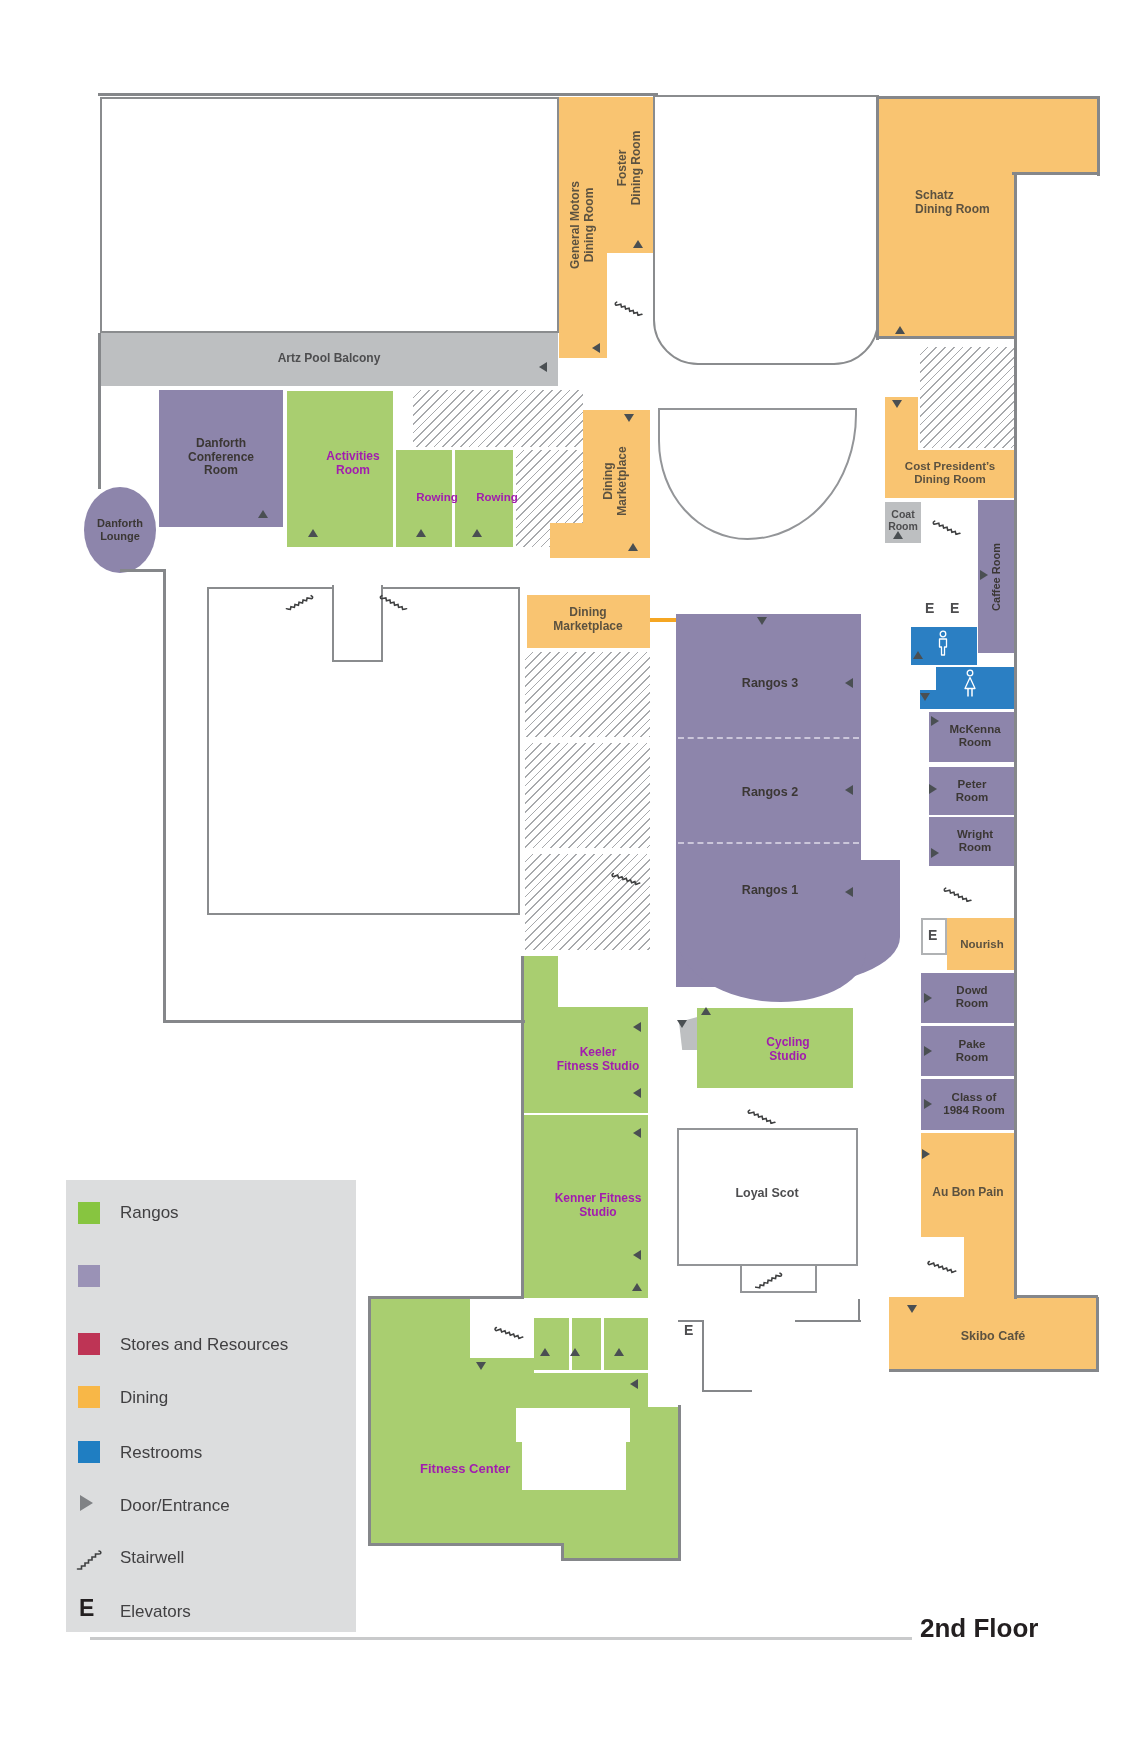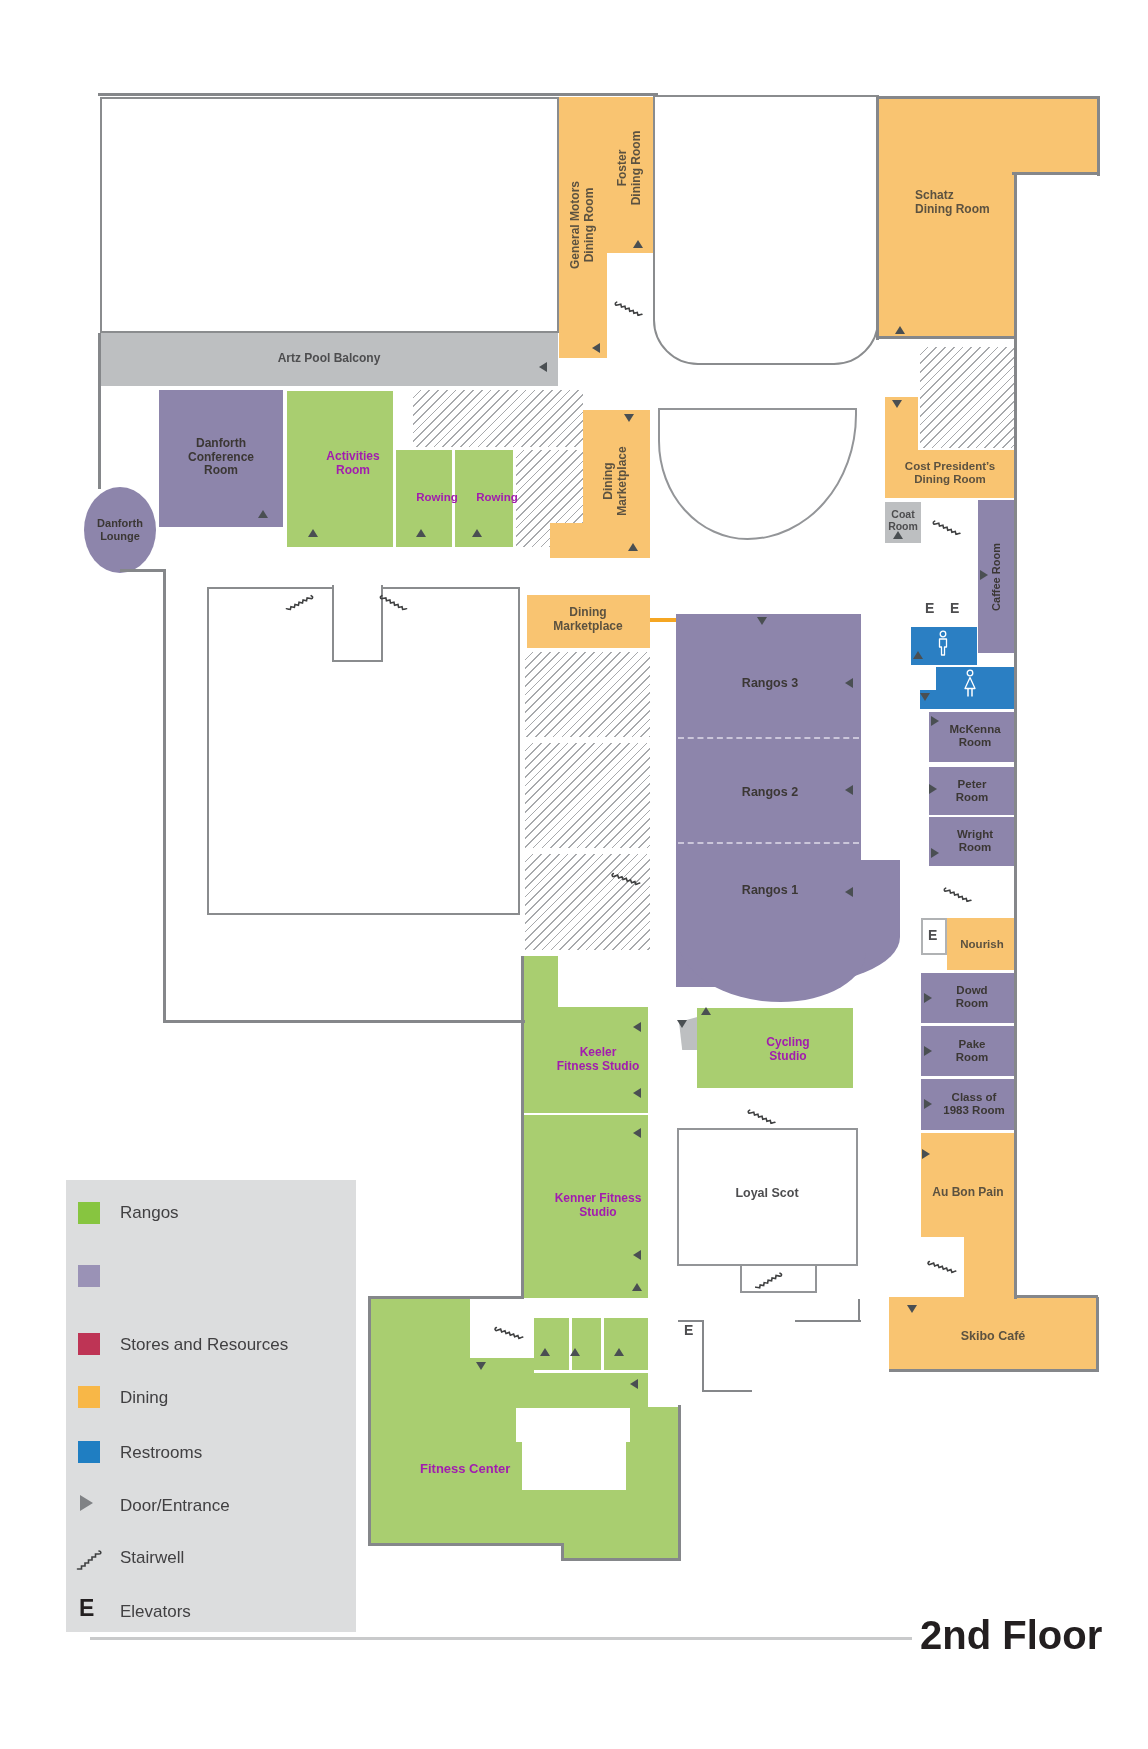--- a/index.html
+++ b/index.html
@@ -33,21 +33,21 @@
   
   .stairs{position:absolute;width:30px;height:24px;}
   
   .el{position:absolute;font-weight:bold;font-size:14px;color:#4D4D4F;}
   
   .dash{position:absolute;border-top:2px dashed #CBC6DA;}
   
   #title{position:absolute;left:0;top:16px;width:100%;text-align:center;font-size:56px;
          font-weight:300;letter-spacing:.5px;color:#231F20;}
   #floorline{position:absolute;left:90px;top:1637px;width:822px;height:3px;background:#C9CACB;}
-  #floorlabel{position:absolute;left:920px;top:1613px;font-size:40px;font-weight:bold;color:#231F20;}
+  #floorlabel{position:absolute;left:920px;top:1613px;font-size:26px;font-weight:bold;color:#231F20;}
   
   #legend{position:absolute;left:66px;top:1180px;width:290px;height:452px;background:var(--legend_bg,#DCDDDE);}
   .sw{position:absolute;width:22px;height:22px;}
   .ll{position:absolute;left:54px;font-size:17px;color:#414042;line-height:1.28;width:225px;}
   .ltri{position:absolute;width:0;height:0;border-top:8px solid transparent;border-bottom:8px solid transparent;border-left:13px solid #808285;}
   .lE{position:absolute;font-size:23px;font-weight:bold;color:#231F20;}
 </style>
 </head>
 <body>
 
@@ -197,21 +197,21 @@
   <div class="rl p" style="left:972px;top:791px;font-size:11.5px;">Peter
 Room</div>
   <div class="rl p" style="left:975px;top:841px;font-size:11.5px;">Wright
 Room</div>
   <div class="rl" style="left:982px;top:945px;font-size:11.5px;">Nourish</div>
   <div class="rl p" style="left:972px;top:997px;font-size:11.5px;">Dowd
 Room</div>
   <div class="rl p" style="left:972px;top:1051px;font-size:11.5px;">Pake
 Room</div>
   <div class="rl p" style="left:974px;top:1104px;font-size:11.5px;">Class of
-1983 Room</div>
+1984 Room</div>
   <div class="rl" style="left:968px;top:1193px;">Au Bon Pain</div>
   <div class="rl" style="left:993px;top:1336px;font-size:12.5px;">Skibo Café</div>
   <div class="rl g" style="left:585px;top:1060px;">Keeler
 Fitness Studio</div>
   <div class="rl g" style="left:585px;top:1206px;">Kenner Fitness
 Studio</div>
   <div class="rl g" style="left:775px;top:1050px;">Cycling
 Studio</div>
   <div class="rl gy" style="left:767px;top:1193px;font-size:12.5px;">Loyal Scot</div>
   <div class="rl g la" style="left:407px;top:1469px;font-size:13px;">Fitness Center</div>

